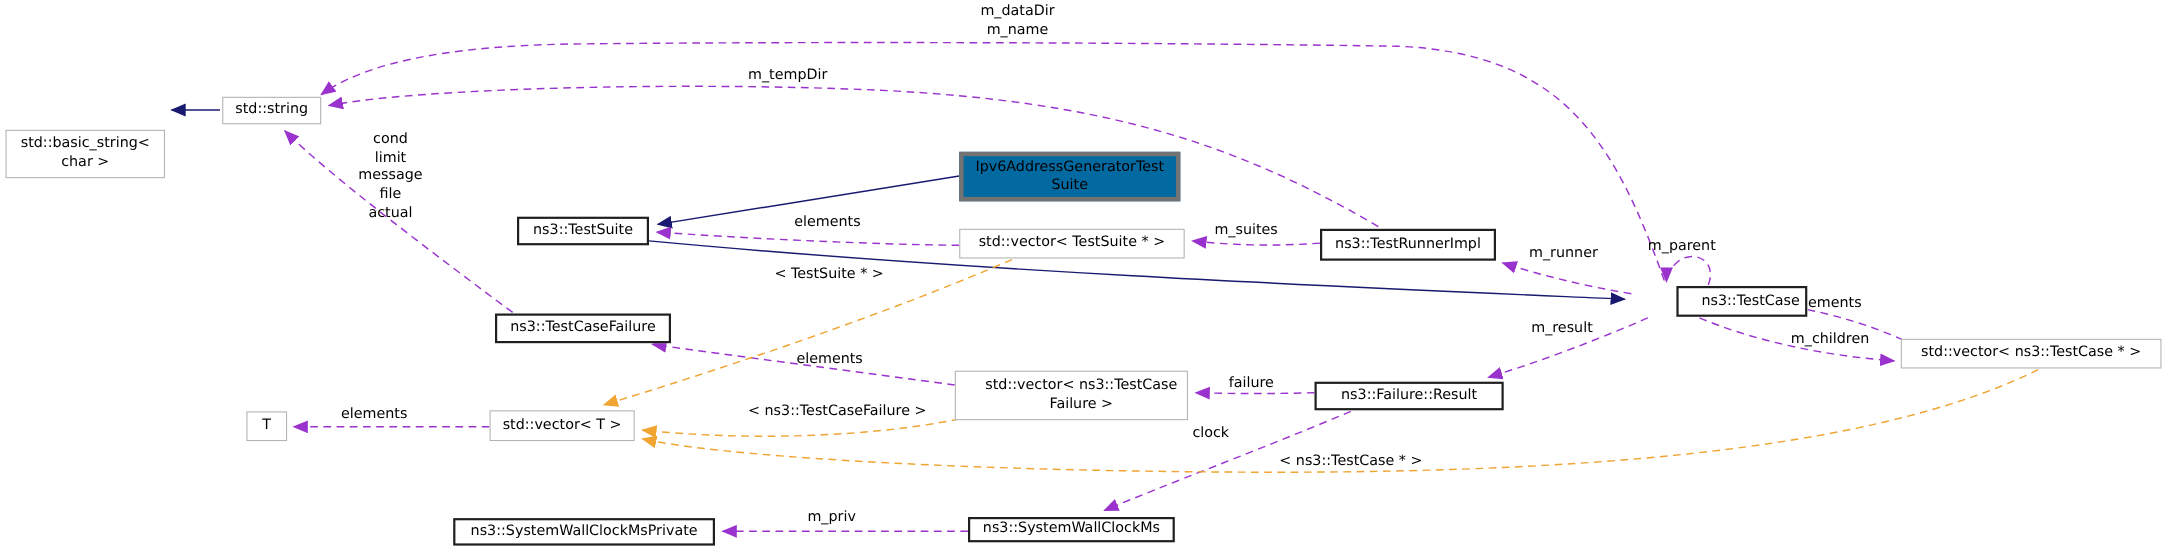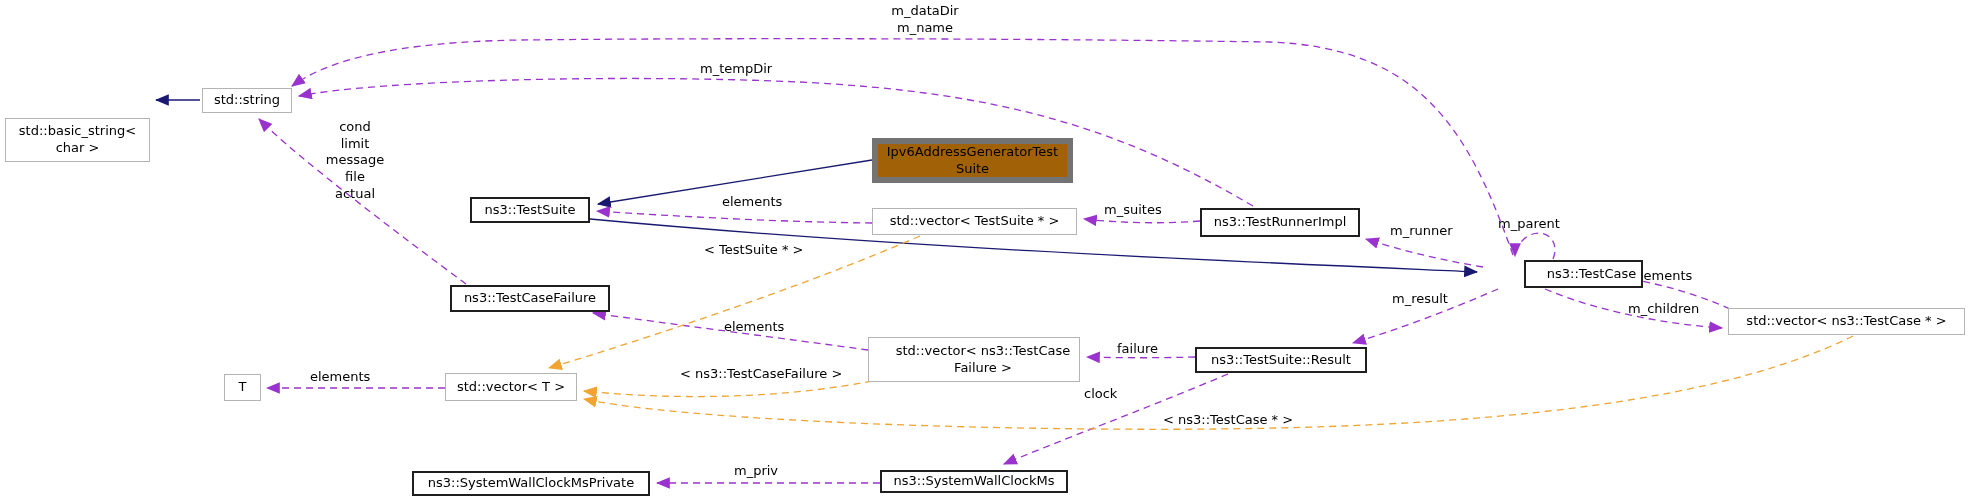--- a/index.html
+++ b/index.html
@@ -14,21 +14,21 @@
   .edges { position:absolute; left:0; top:0; z-index:0; }
   .node {
     position:absolute; z-index:2;
     display:flex; align-items:center; justify-content:center;
     text-align:center; white-space:pre-line;
     line-height:1.3; box-sizing:border-box;
     background:#ffffff; padding:0 2px;
   }
   .node.std { border:1px solid #b4b4b4; }
   .node.ns3 { border:2px solid #1f1f1f; }
-  .node.highlight { border:6px solid #737373; background:#a16207; }
+  .node.highlight { border:4px solid #737373; background:#0369a1; }
   .elabel {
     position:absolute; z-index:1;
     white-space:pre-line; text-align:center; line-height:1.28;
   }
 </style>
 </head>
 <body>
 
 <div class="canvas">
 
@@ -78,27 +78,27 @@
 Suite</div>
   <div class="node std" style="left:872px;top:208px;width:205px;height:27px;">std::vector&lt; TestSuite * &gt;</div>
   <div class="node ns3" style="left:1200px;top:208px;width:160px;height:29px;">ns3::TestRunnerImpl</div>
   <div class="node ns3" style="left:1524px;top:260px;width:119px;height:28px;padding-left:18px;">ns3::TestCase</div>
   <div class="node std" style="left:1728px;top:308px;width:237px;height:27px;">std::vector&lt; ns3::TestCase * &gt;</div>
   <div class="node ns3" style="left:450px;top:285px;width:160px;height:27px;">ns3::TestCaseFailure</div>
   <div class="node std" style="left:224px;top:374px;width:37px;height:27px;">T</div>
   <div class="node std" style="left:445px;top:373px;width:132px;height:28px;">std::vector&lt; T &gt;</div>
   <div class="node std" style="left:868px;top:337px;width:212px;height:45px;padding-left:20px;">std::vector&lt; ns3::TestCase
 Failure &gt;</div>
-  <div class="node ns3" style="left:1195px;top:347px;width:172px;height:26px;">ns3::TestSuite::Result</div>
+  <div class="node ns3" style="left:1195px;top:347px;width:172px;height:26px;">ns3::Failure::Result</div>
   <div class="node ns3" style="left:412px;top:471px;width:238px;height:25px;">ns3::SystemWallClockMsPrivate</div>
   <div class="node ns3" style="left:880px;top:470px;width:188px;height:23px;">ns3::SystemWallClockMs</div>
 
   <div class="elabel" style="left:860px;top:3px;width:130px;">m_dataDir
 m_name</div>
-  <div class="elabel" style="left:700px;top:61px;">m_tempDir</div>
+  <div class="elabel" style="left:680px;top:61px;">m_tempDir</div>
   <div class="elabel" style="left:315px;top:119px;width:80px;">cond
 limit
 message
 file
 actual</div>
   <div class="elabel" style="left:722px;top:194px;">elements</div>
   <div class="elabel" style="left:1104px;top:202px;">m_suites</div>
   <div class="elabel" style="left:1390px;top:223px;">m_runner</div>
   <div class="elabel" style="left:1498px;top:216px;">m_parent</div>
   <div class="elabel" style="left:1632px;top:268px;">elements</div>

